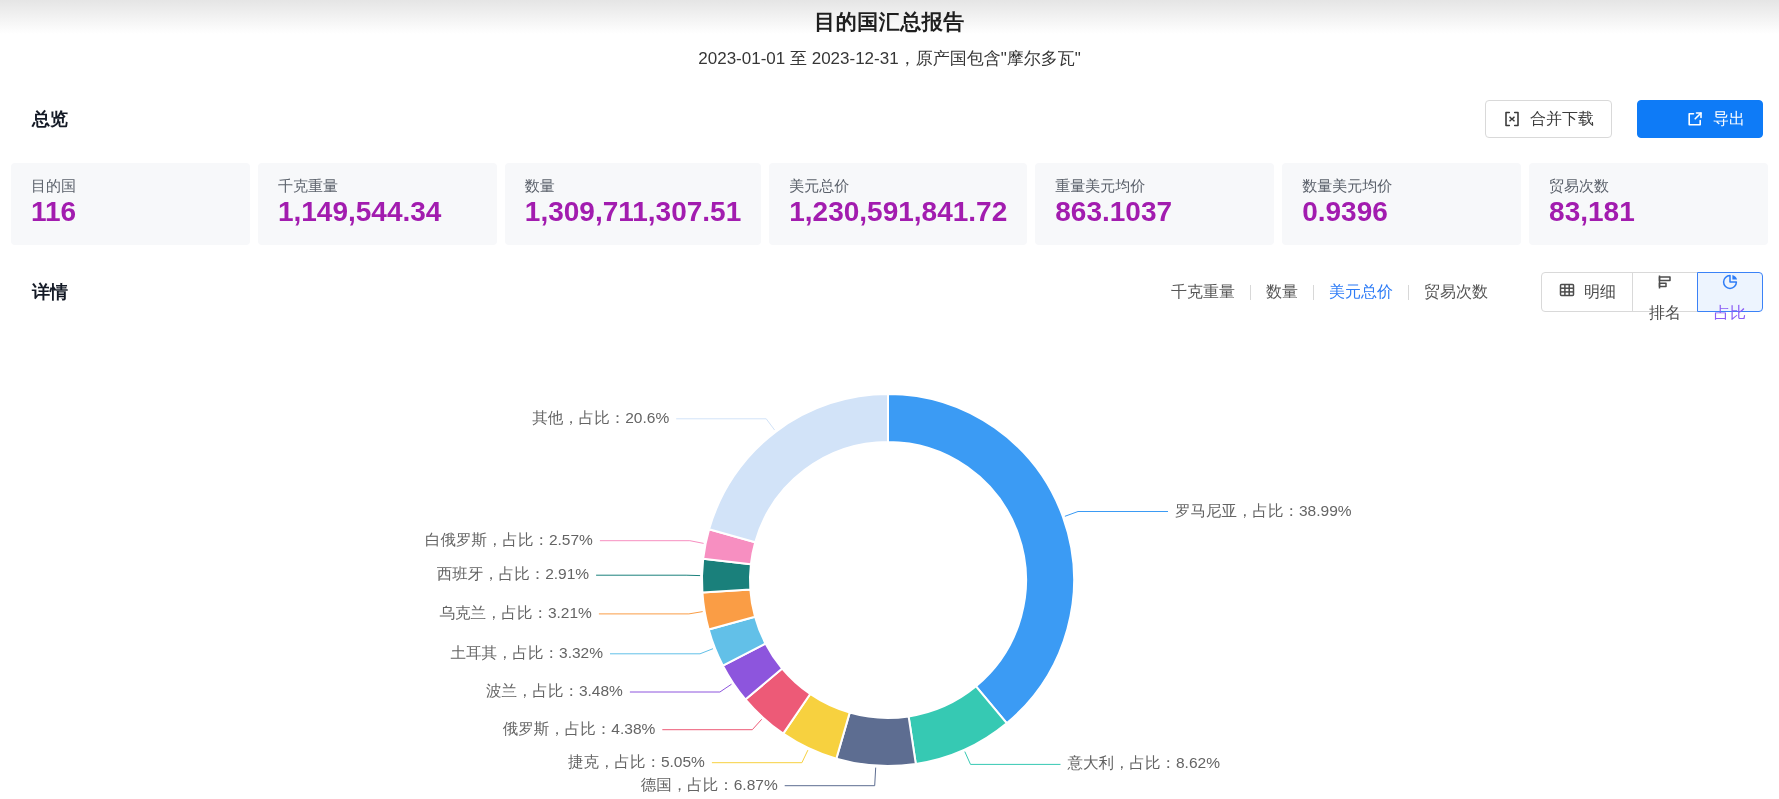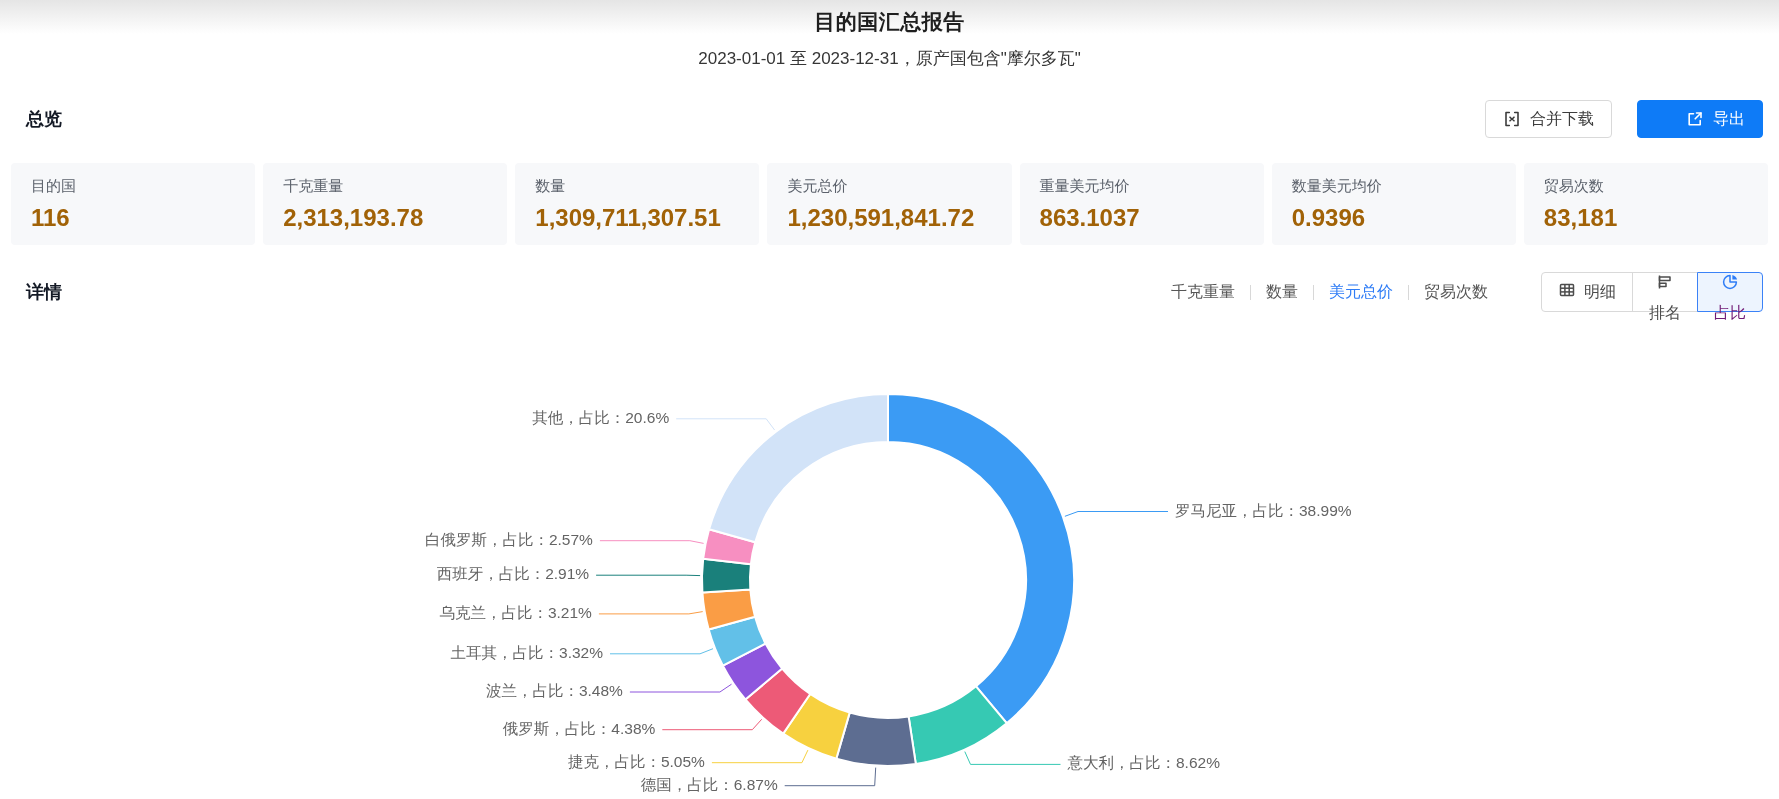--- a/index.html
+++ b/index.html
@@ -19,38 +19,38 @@
   
   .report-header { position:absolute; top:8px; left:0; width:100%; text-align:center; }
   .report-title { margin:0; font-size:21px; font-weight:600; color:#1f1f1f; letter-spacing:.5px; }
   .report-subtitle { margin-top:11px; font-size:17px; color:#363636; }
 
   
   .overview-row {
     position:absolute; top:98px; left:18px; right:16px; height:42px;
     display:flex; align-items:center; justify-content:space-between;
   }
-  .section-heading { margin:8px; font-size:18px; font-weight:700; color:#141a26; }
+  .section-heading { margin:14px; font-size:18px; font-weight:700; color:#141a26; }
   .actions { display:flex; align-items:center; gap:25px; }
   .btn {
     display:inline-flex; align-items:center; gap:9px; height:38px; padding:0 17px;
     background:#fff; border:1px solid #d9d9d9; border-radius:4px;
     font-size:16px; color:#3c3c3c; cursor:pointer; font-family:inherit;
   }
   .btn .ico { display:inline-flex; }
   .btn-primary { background:#0e7bf7; border-color:#0e7bf7; color:#fff;padding-left:48px; }
 
   
   .cards {
     position:absolute; top:163px; left:11px; right:11px; height:82px;
     display:grid; grid-template-columns:repeat(7,1fr); gap:8px;
   }
   .card { background:#f7f8fa; border-radius:4px; padding:14px 20px 0 20px; }
   .card-label { font-size:15px; color:#5b616b; }
-  .card-value { margin-top:8px; font-size:24px; font-weight:700; color:#a16207; }
+  .card-value { margin-top:0; font-size:28px; font-weight:700; color:#a21caf; }
 
   
   .details-row {
     position:absolute; top:271px; left:18px; right:16px; height:42px;
     display:flex; align-items:center; justify-content:space-between;
   }
   .details-controls { display:flex; align-items:center; gap:38px; }
   .metric-tabs { display:flex; align-items:center; }
   .metric-tab {
     font-size:16px; color:#565656; padding:0 15px; cursor:pointer;
@@ -61,21 +61,21 @@
 
   .view-group { display:flex; align-items:center; }
   .view-btn {
     display:inline-flex; align-items:center; gap:8px; height:40px; padding:0 16px;
     background:#fff; border:1px solid #d9d9d9; color:#4c4c4c; font-size:16px;
     cursor:pointer; font-family:inherit; position:relative;
   }
   .view-btn + .view-btn { margin-left:-1px;flex-direction:column; }
   .view-btn:first-child { border-radius:4px 0 0 4px; }
   .view-btn:last-child { border-radius:0 4px 4px 0; }
-  .view-btn.active { border-color:#3b82f7; background:#edf4fe; color:#701a75; z-index:1; }
+  .view-btn.active { border-color:#3b82f7; background:#edf4fe; color:#8b5cf6; z-index:1; }
 
   
   .chart-svg { position:absolute; top:320px; left:0; }
   .pie-label { font-size:15.5px; fill:#646464; }
 </style>
 </head>
 <body>
 
 <div class="page">
   <div class="top-fade"></div>
@@ -112,21 +112,21 @@
     </div>
   </div>
 
   <div class="cards">
     <div class="card">
       <div class="card-label">目的国</div>
       <div class="card-value">116</div>
     </div>
     <div class="card">
       <div class="card-label">千克重量</div>
-      <div class="card-value">2,313,193.78</div>
+      <div class="card-value">1,149,544.34</div>
     </div>
     <div class="card">
       <div class="card-label">数量</div>
       <div class="card-value">1,309,711,307.51</div>
     </div>
     <div class="card">
       <div class="card-label">美元总价</div>
       <div class="card-value">1,230,591,841.72</div>
     </div>
     <div class="card">

